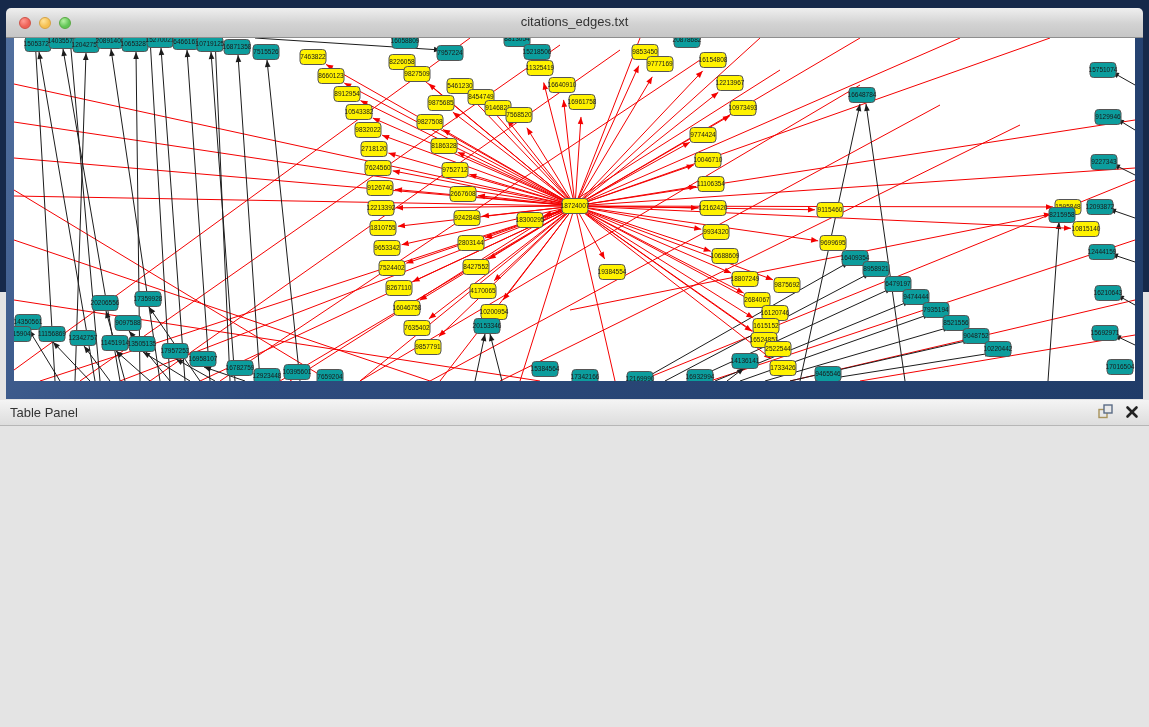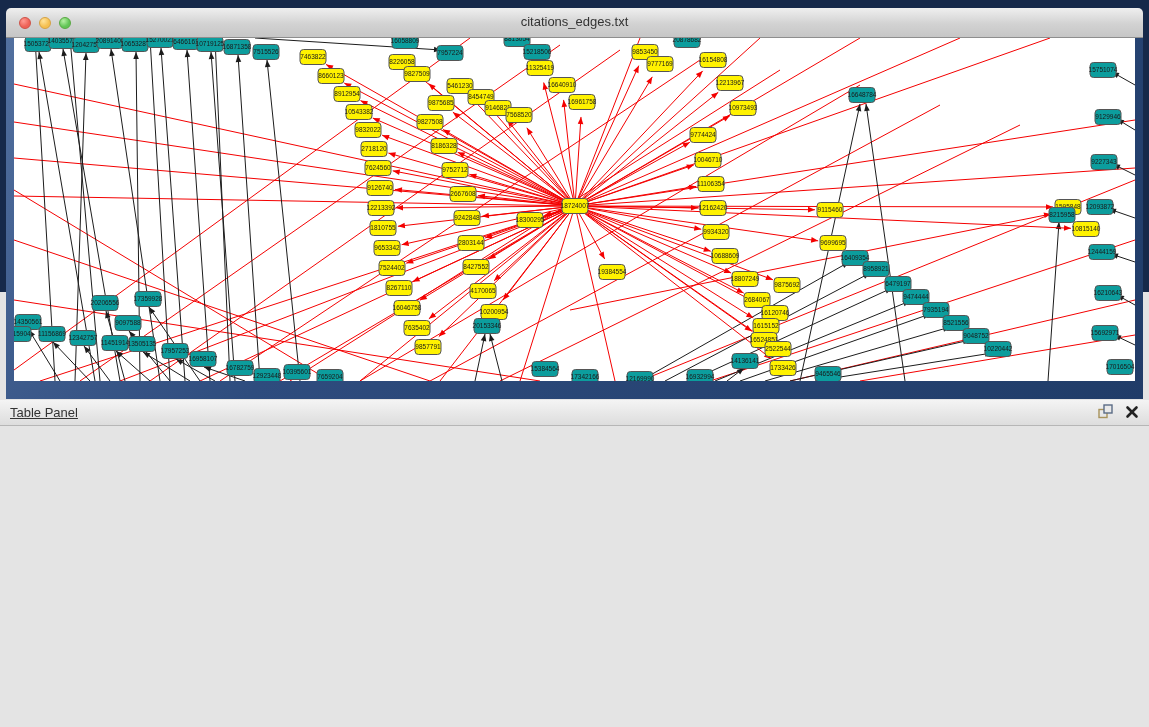--- a/index.html
+++ b/index.html
@@ -23,21 +23,21 @@
     background:linear-gradient(135deg,#52709F,#2E4C7E 40%,#203C68);
     padding:0 8px 18px 8px; }
   .net-canvas { width:1121px; height:343px; background:#FFFFFF; overflow:hidden; }
   .net-canvas svg { display:block; }
   .graph-node-label { font-size:6.5px; fill:#1A1A1A; text-anchor:middle; }
 
   
   .table-panel { position:absolute; left:0; top:400px; width:1149px; height:327px; background:#E4E4E4; }
   .tp-header { position:relative; height:26px;
     background:linear-gradient(#F4F4F4,#DDDDDD); border-bottom:1px solid #B6B6B6; }
-  .tp-title { position:absolute; left:10px; top:5px; font-size:13px; color:#333;text-decoration:underline; }
+  .tp-title { position:absolute; left:10px; top:5px; font-size:13px; color:#333; }
   .tp-icons { position:absolute; right:10px; top:4px; display:flex; gap:12px; align-items:center; }
   .tp-float { width:15px; height:15px; cursor:default; }
   .tp-close { width:14px; height:14px; cursor:default; }
 </style>
 </head>
 <body>
 
 <div class="top-area">
   <div class="net-window">
     <div class="titlebar">

